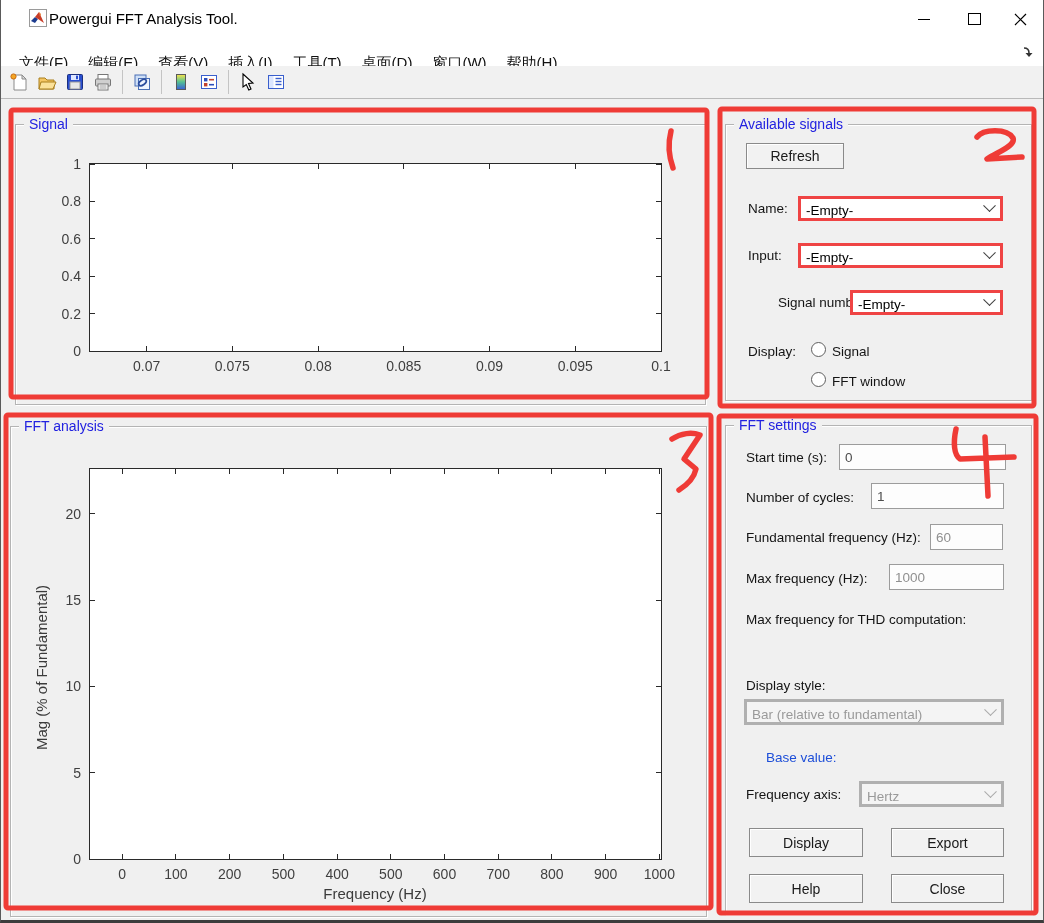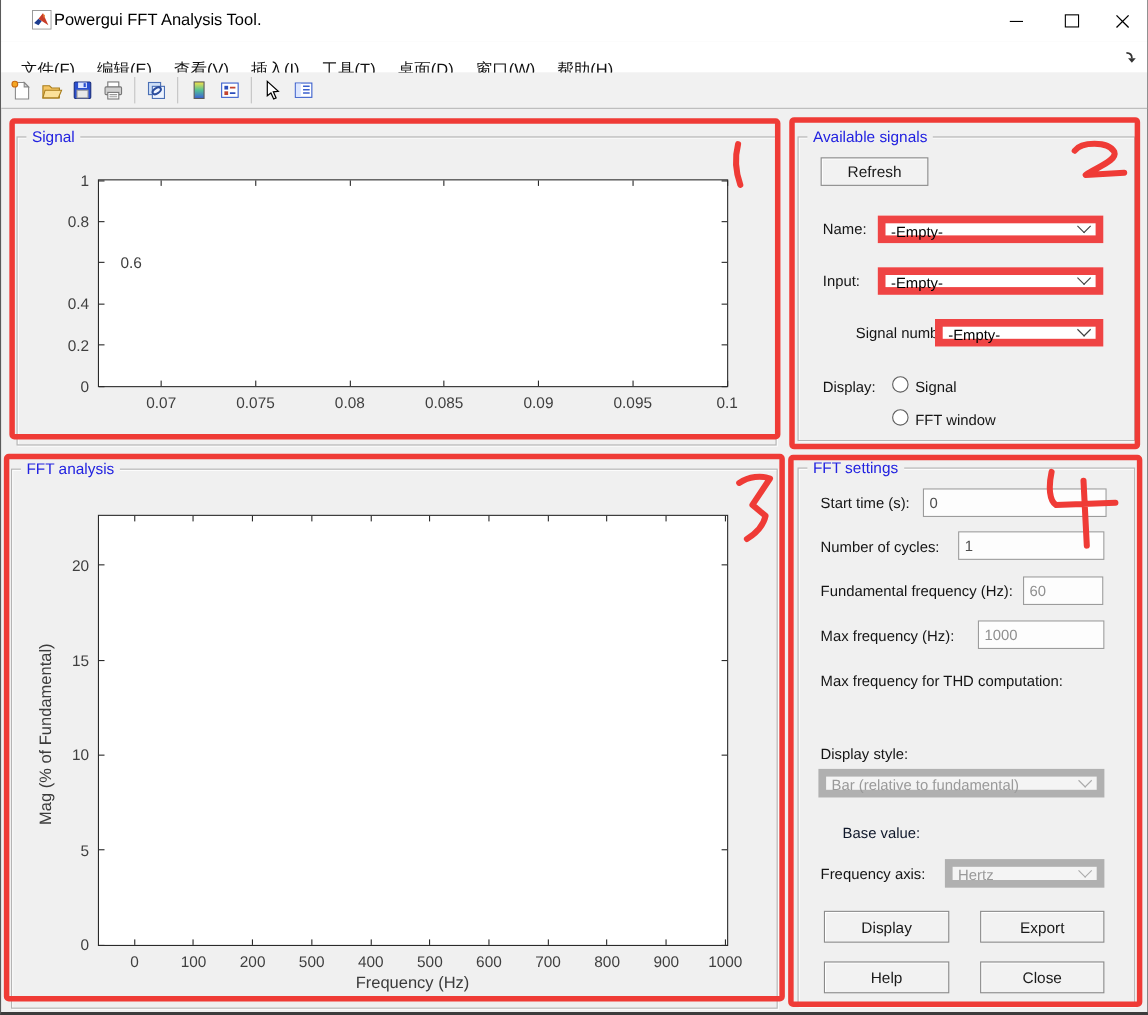--- a/index.html
+++ b/index.html
@@ -30,27 +30,27 @@
   
   .plot{position:absolute;background:#fff;border:1px solid #2a2a2a;}
   .tickmark{position:absolute;background:#2a2a2a;}
   .ticklabel{position:absolute;font-size:14px;color:#3f3f3f;white-space:nowrap;}
   .xlab{transform:translateX(-50%);}
   .ylab{transform:translate(-100%,-50%);padding-right:4px;}
   .axis-xlabel{position:absolute;font-size:15px;color:#3b3b3b;transform:translateX(-50%);}
   .axis-ylabel{position:absolute;font-size:15px;color:#3b3b3b;transform:rotate(-90deg);transform-origin:left top;white-space:nowrap;}
   
   .label{position:absolute;font-size:13.5px;color:#141414;white-space:nowrap;text-align:right;}
-  .label.disabled{color:#0f172a;}
+  .label.disabled{color:#1d4ed8;}
   .btn{position:absolute;background:#f2f2f2;border:1px solid #8a8a8a;box-shadow:inset 1px 1px 0 #fff;
        font-size:14px;color:#1a1a1a;display:flex;align-items:center;justify-content:center;box-sizing:border-box;}
   .field{position:absolute;background:#fdfdfd;border:1px solid #9c9c9c;box-sizing:border-box;
          font-size:13.5px;color:#4d4d4d;display:flex;align-items:center;padding-left:5px;}
   .field.dim{color:#909090;}
-  .combo{position:absolute;background:#fff;border:7px solid #ef4444;box-sizing:border-box;display:flex;align-items:flex-start;}
+  .combo{position:absolute;background:#fff;border:3px solid #ef4444;box-sizing:border-box;display:flex;align-items:flex-end;}
   .combo-text{flex:1;font-size:13.5px;color:#000;padding-left:5px;white-space:nowrap;overflow:hidden;}
   .combo-btn{width:21px;align-self:stretch;display:flex;align-items:center;justify-content:center;}
   .chev{width:8px;height:8px;border-right:1.6px solid #3f3f3f;border-bottom:1.6px solid #3f3f3f;transform:rotate(45deg) translate(-2px,-2px);}
   .combo.disabled{background:#f4f4f4;border-color:#b0b0b0;}
   .combo.disabled .combo-text{color:#9a9a9a;}
   .combo.disabled .chev{border-color:#ababab;}
   .radio{position:absolute;width:15px;height:15px;border:1px solid #5f5f5f;border-radius:50%;background:#fff;box-sizing:border-box;}
   
   #annot{position:absolute;left:0;top:0;pointer-events:none;}
 </style>
@@ -202,21 +202,21 @@
       <div class="tickmark" style="top: 186.5px; right: 0px; width: 5px; height: 1px;"></div>
       <div class="ticklabel ylab" style="top: 187px; left: -5px;">0</div>
       <div class="tickmark" style="top: 149.1px; left: 0px; width: 5px; height: 1px;"></div>
       <div class="tickmark" style="top: 149.1px; right: 0px; width: 5px; height: 1px;"></div>
       <div class="ticklabel ylab" style="top: 149.6px; left: -5px;">0.2</div>
       <div class="tickmark" style="top: 111.7px; left: 0px; width: 5px; height: 1px;"></div>
       <div class="tickmark" style="top: 111.7px; right: 0px; width: 5px; height: 1px;"></div>
       <div class="ticklabel ylab" style="top: 112.2px; left: -5px;">0.4</div>
       <div class="tickmark" style="top: 74.3px; left: 0px; width: 5px; height: 1px;"></div>
       <div class="tickmark" style="top: 74.3px; right: 0px; width: 5px; height: 1px;"></div>
-      <div class="ticklabel ylab" style="top: 74.8px; left: -5px; margin-left: 48px;">0.6</div>
+      <div class="ticklabel ylab" style="top: 74.8px; left: -5px;">0.6</div>
       <div class="tickmark" style="top: 36.9px; left: 0px; width: 5px; height: 1px;"></div>
       <div class="tickmark" style="top: 36.9px; right: 0px; width: 5px; height: 1px;"></div>
       <div class="ticklabel ylab" style="top: 37.4px; left: -5px;">0.8</div>
       <div class="tickmark" style="top: -0.5px; left: 0px; width: 5px; height: 1px;"></div>
       <div class="tickmark" style="top: -0.5px; right: 0px; width: 5px; height: 1px;"></div>
       <div class="ticklabel ylab" style="top: 0px; left: -5px;">1</div>
     </div>
 
   <div class="groupbox" style="left:724px;top:124px;width:305px;height:275px;">
     <span class="gb-title">Available signals</span>

